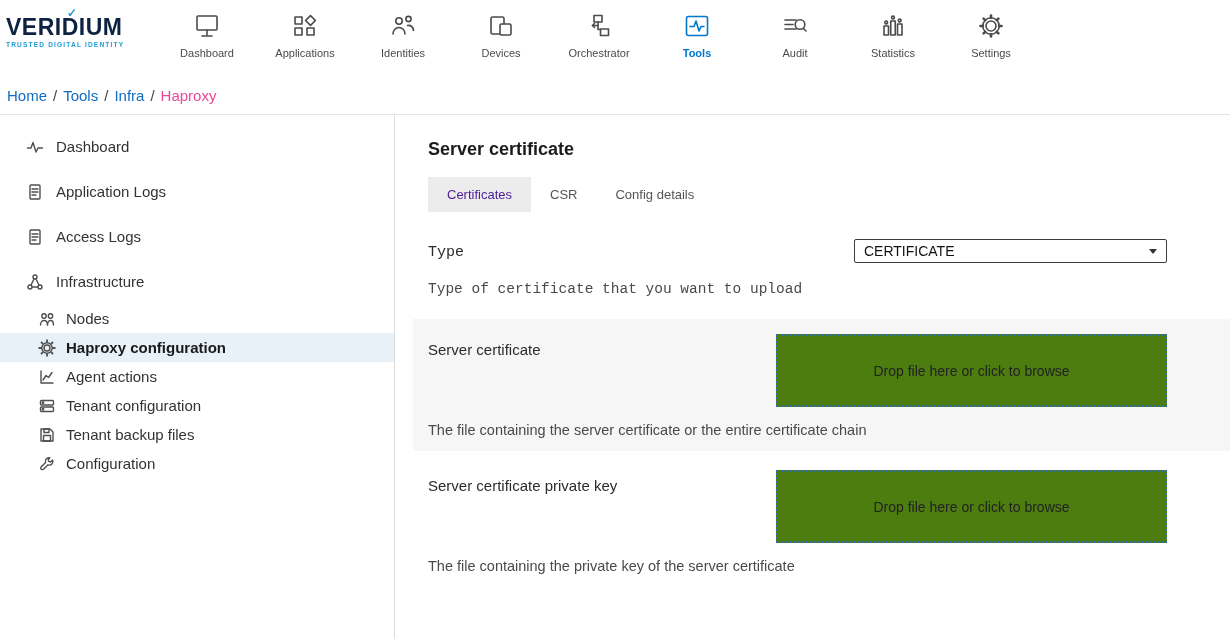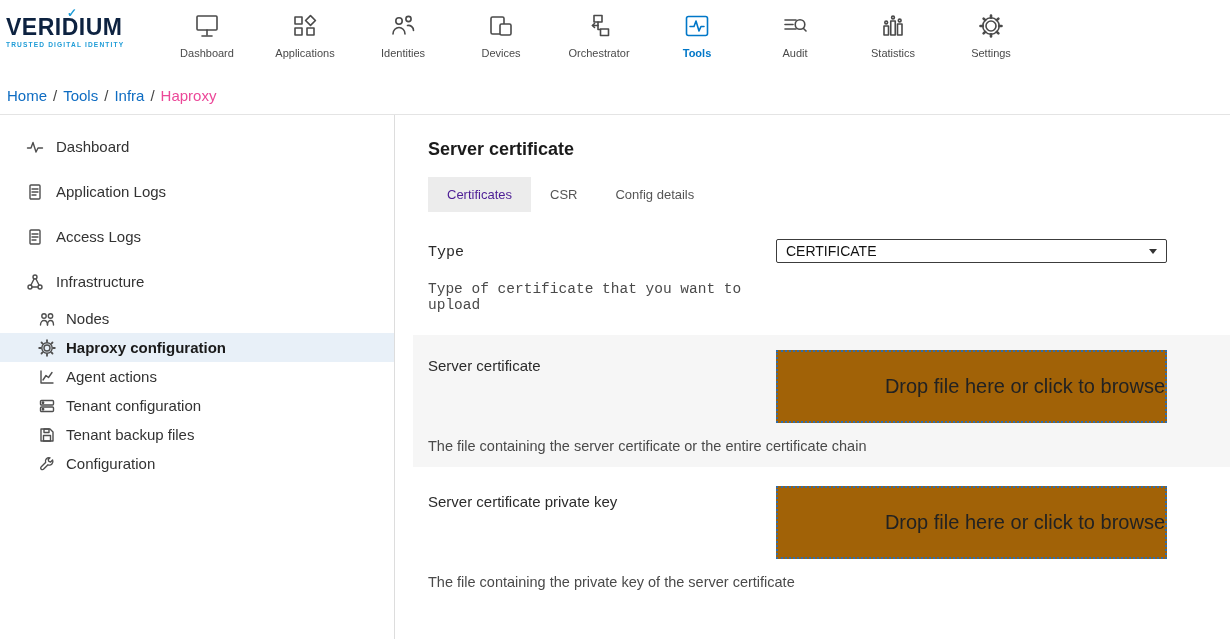--- a/index.html
+++ b/index.html
@@ -48,28 +48,28 @@
   .page-title { font-size:18px; font-weight:700; color:#1b1b1b; margin-bottom:17px; }
   .tabs { display:flex; margin-bottom:27px; }
   .tab { padding:10px 19px; font-size:13px; color:#555; cursor:pointer; }
   .tab.active { background:#ececec; color:#4c1d95; }
 
   .field-row { display:flex; align-items:flex-start; margin-bottom:22px; }
   .field-info { flex:1; padding-top:5px; padding-right:20px;font-family:Liberation Mono, monospace; }
   .field-label { font-size:15px; color:#2b2b2b; }
   .field-help { font-size:14.5px; color:#4a4a4a; margin-top:20px; }
 
-  .select-box { width:391px; height:24px; border:1px solid #3c3c3c; border-radius:2px; display:flex; align-items:center; justify-content:space-between; padding:0 9px; font-size:14px; color:#111; cursor:pointer; background:#fff; flex-shrink:0; }
+  .select-box { width:313px; height:24px; border:1px solid #3c3c3c; border-radius:2px; display:flex; align-items:center; justify-content:space-between; padding:0 9px; font-size:14px; color:#111; cursor:pointer; background:#fff; flex-shrink:0; }
   .caret-down { width:0; height:0; border-left:4.5px solid transparent; border-right:4.5px solid transparent; border-top:5.5px solid #333; }
 
   .upload-row { margin:0 -63px 4px -15px; padding:15px 63px 13px 15px; }
   .upload-row.shaded { background:#f6f6f6; }
   .upload-top { display:flex; align-items:flex-start; }
   .upload-top .field-label { flex:1; padding-top:7px; }
-  .dropzone { width:391px; height:73px; border:2px dotted #2d6cad; background:#a16207; display:flex; align-items:center; justify-content:flex-end; font-size:20px; color:#222; cursor:pointer; flex-shrink:0; }
+  .dropzone { width:391px; height:73px; border:2px dotted #2d6cad; background:#4d7c0f; display:flex; align-items:center; justify-content:center; font-size:14px; color:#222; cursor:pointer; flex-shrink:0; }
   .upload-row .field-help { margin-top:15px; }
 </style>
 </head>
 <body>
 
 <header class="topbar">
   <div class="logo">
     <div class="logo-word">
       <span>VERIDIUM</span>
       <span class="logo-check">✓</span>

